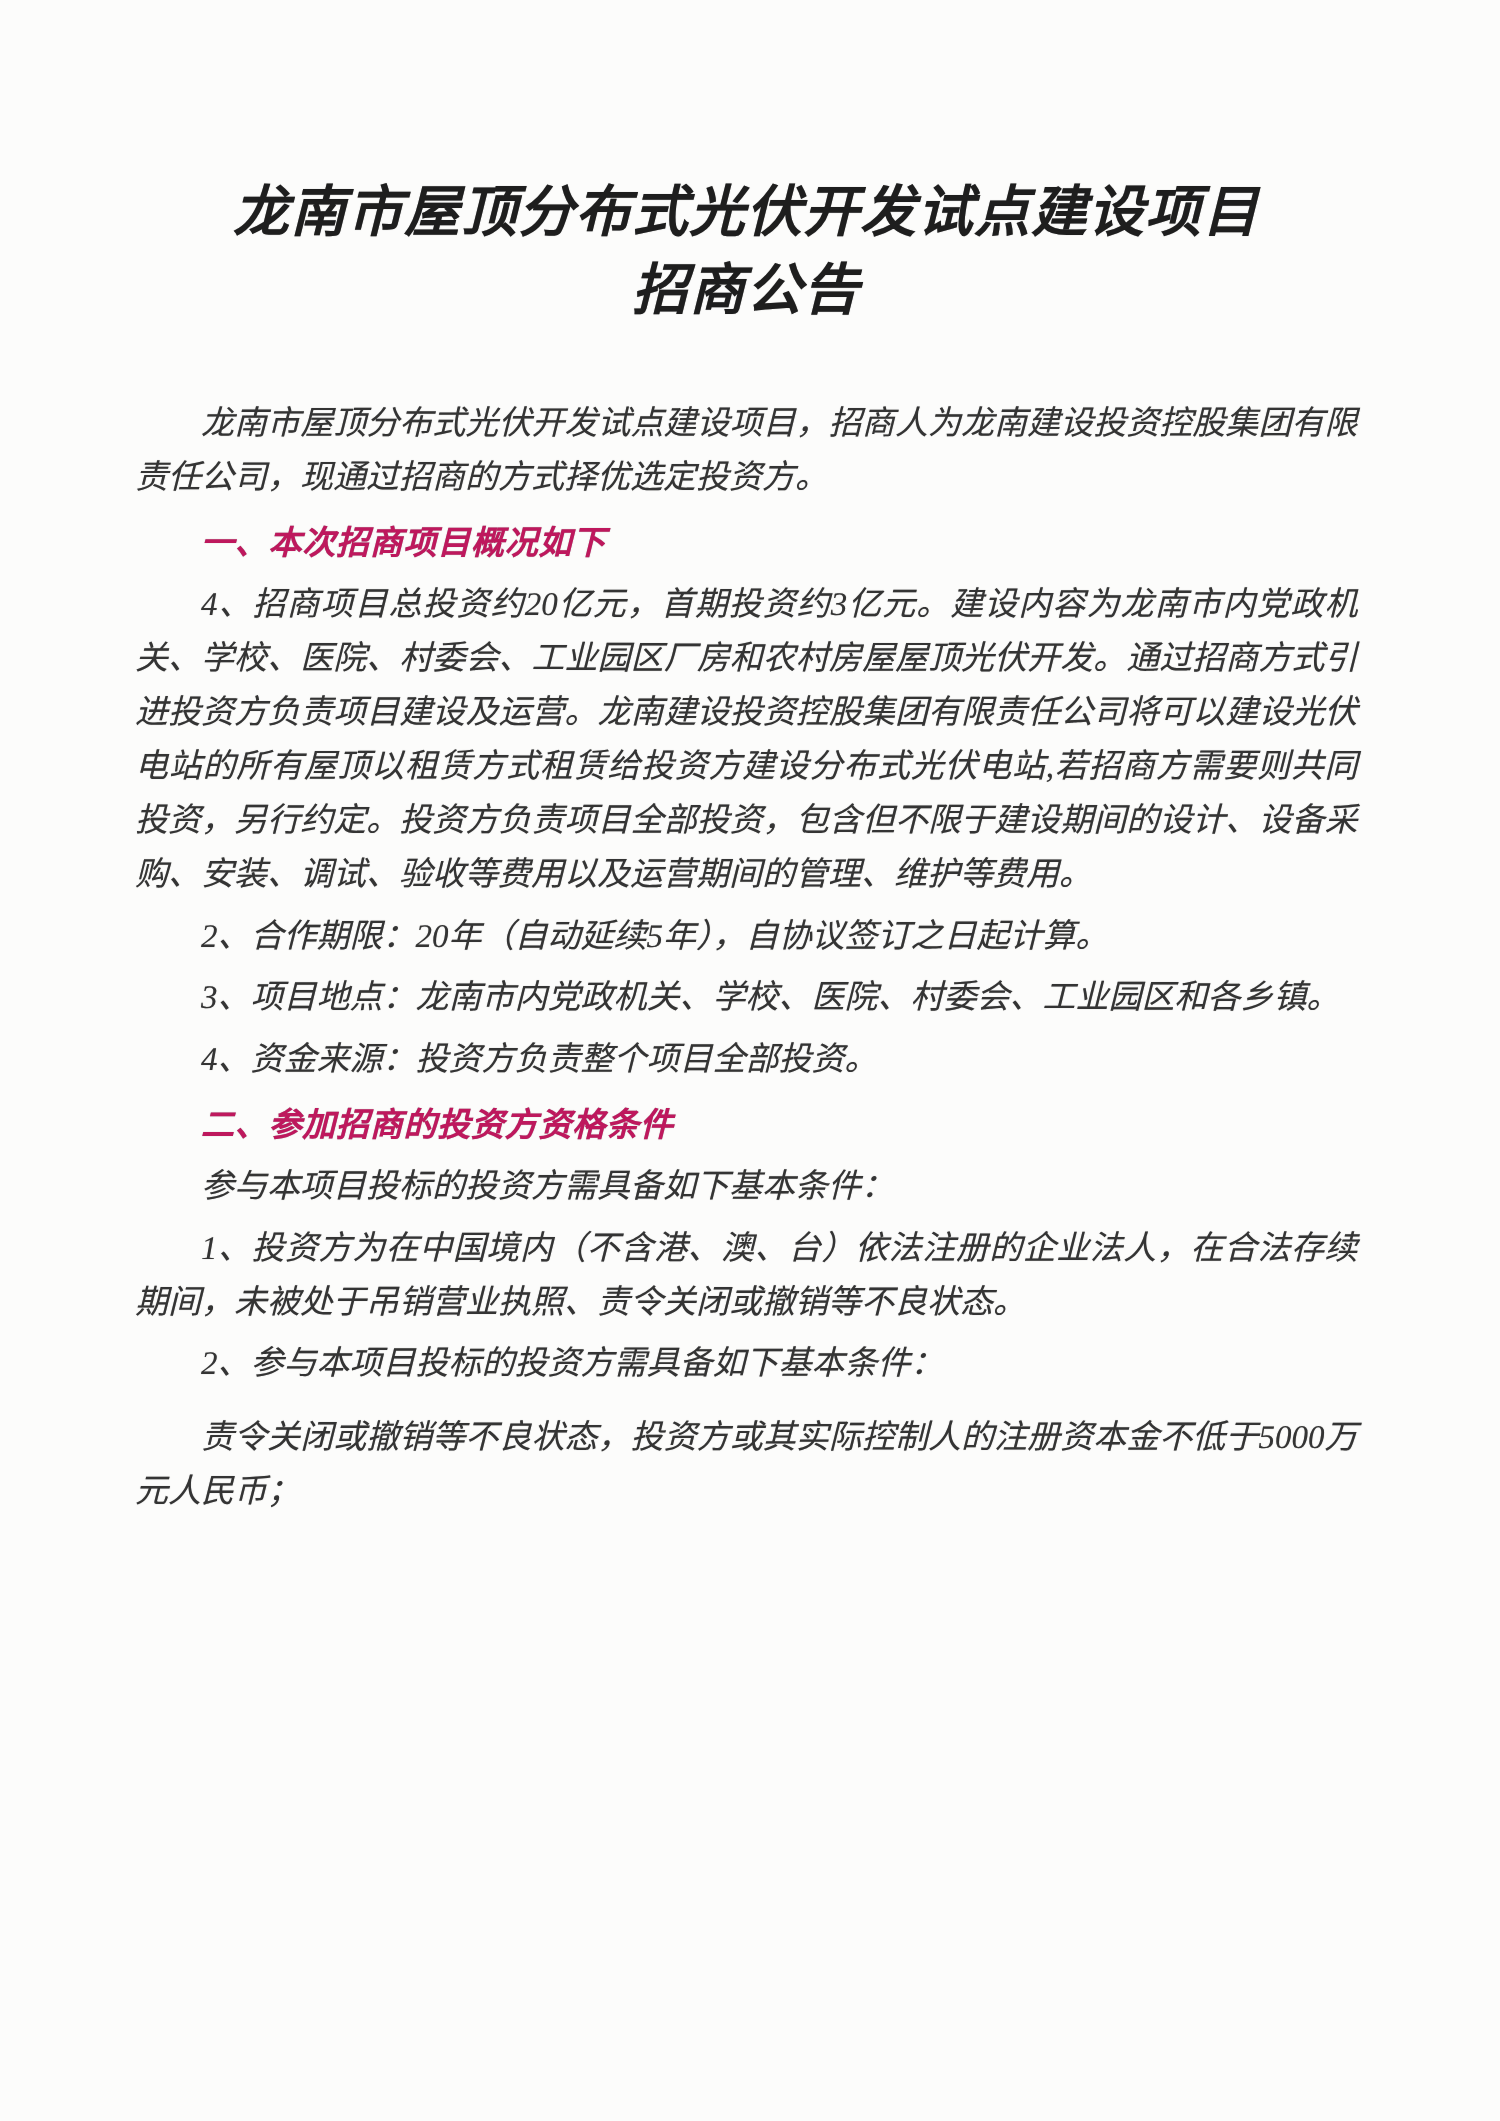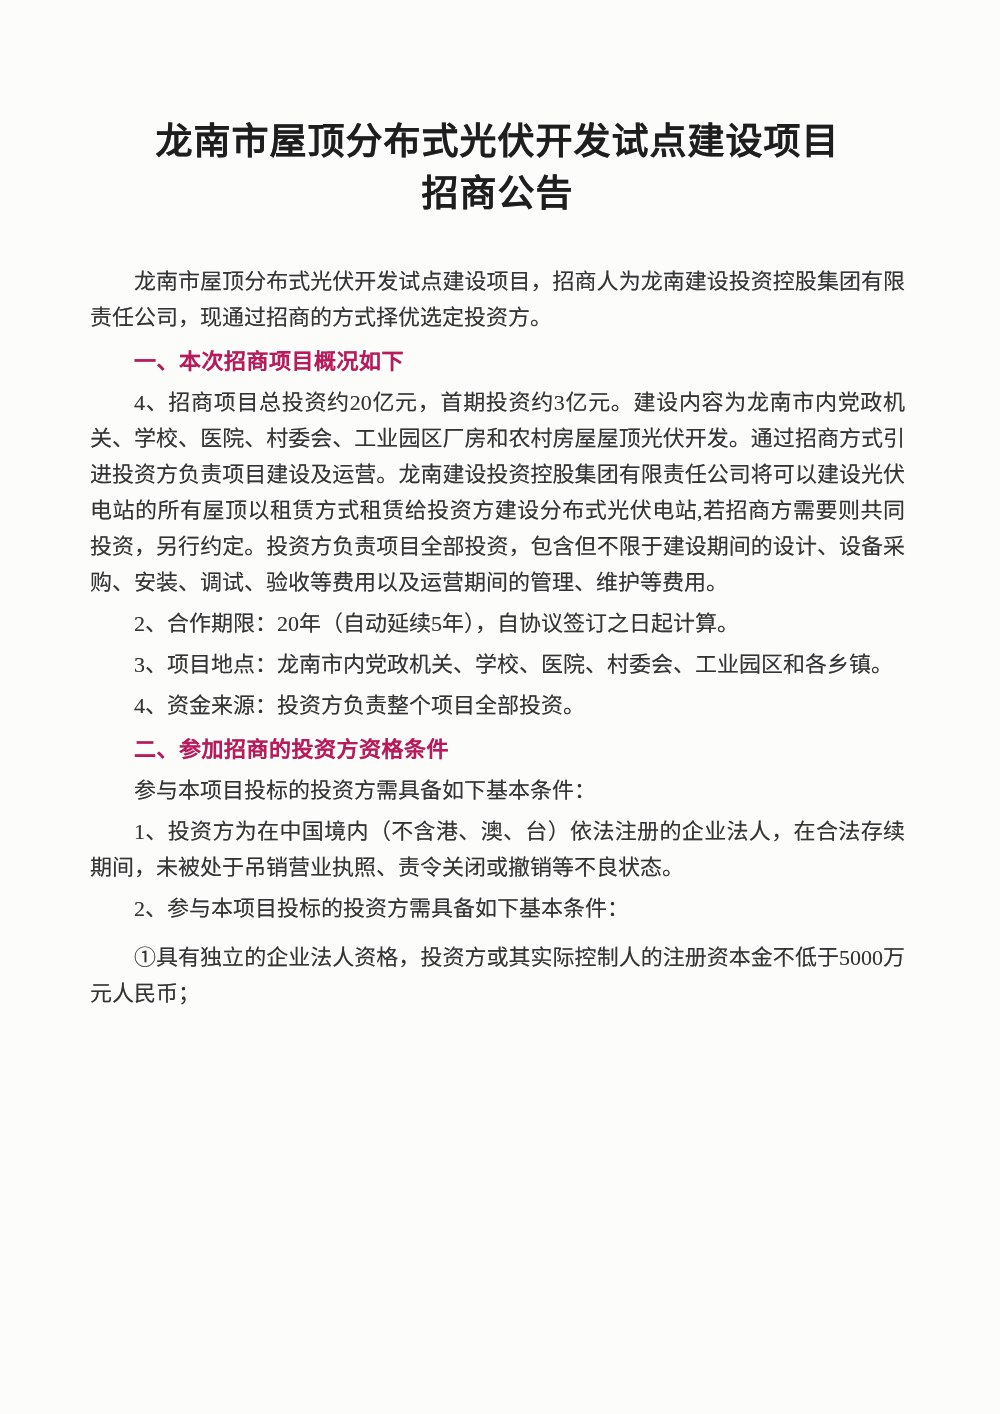--- a/index.html
+++ b/index.html
@@ -9,20 +9,21 @@
   }
   .page {
     position: relative;
     width: 1000px;
     height: 1414px;
     margin: 0 auto;
     background: #fcfcfb;
     overflow: hidden;
     box-sizing: border-box;
     padding: 116px 95px 0 90px;
+    font-style: italic;
   }
   .doc-title {
     font-family: "Liberation Sans", sans-serif;
     font-weight: 700;
     font-size: 37px;
     line-height: 52px;
     text-align: center;
     color: #1e1e1e;
     letter-spacing: 1px;
     text-shadow: 0 0 0.5px rgba(30,30,30,0.55);
@@ -80,16 +81,16 @@
     <p class="para">4、资金来源：投资方负责整个项目全部投资。</p>
 
     <p class="para section-heading">二、参加招商的投资方资格条件</p>
 
     <p class="para">参与本项目投标的投资方需具备如下基本条件：</p>
 
     <p class="para">1、投资方为在中国境内（不含港、澳、台）依法注册的企业法人，在合法存续期间，未被处于吊销营业执照、责令关闭或撤销等不良状态。</p>
 
     <p class="para">2、参与本项目投标的投资方需具备如下基本条件：</p>
 
-    <p class="para circled-item">①具有独立的企业法人资格，投资方或其实际控制人的注册资本金不低于5000万元人民币；</p>
+    <p class="para circled-item">责令关闭或撤销等不良状态，投资方或其实际控制人的注册资本金不低于5000万元人民币；</p>
 
   </div>
 </div>
 
 </body></html>

